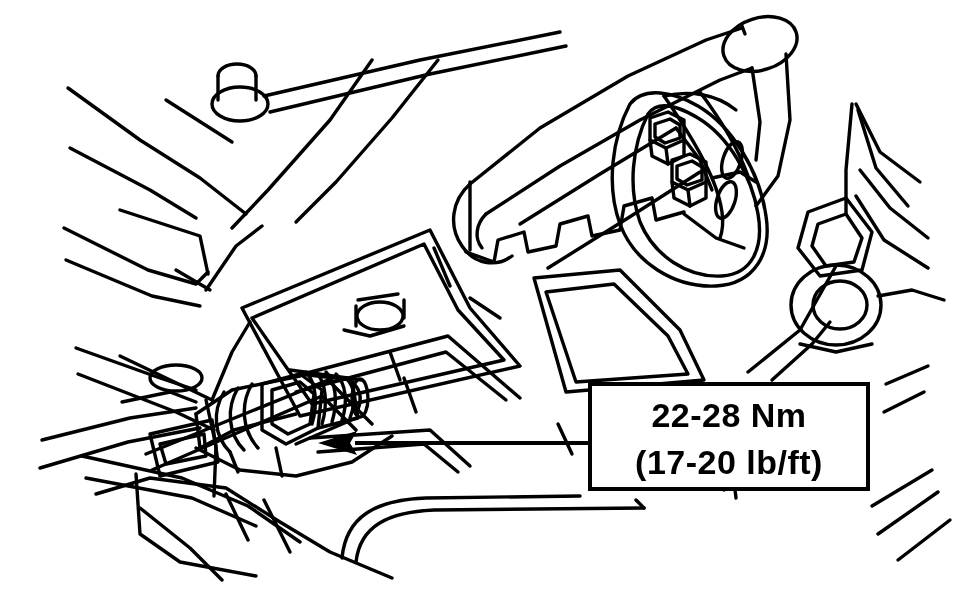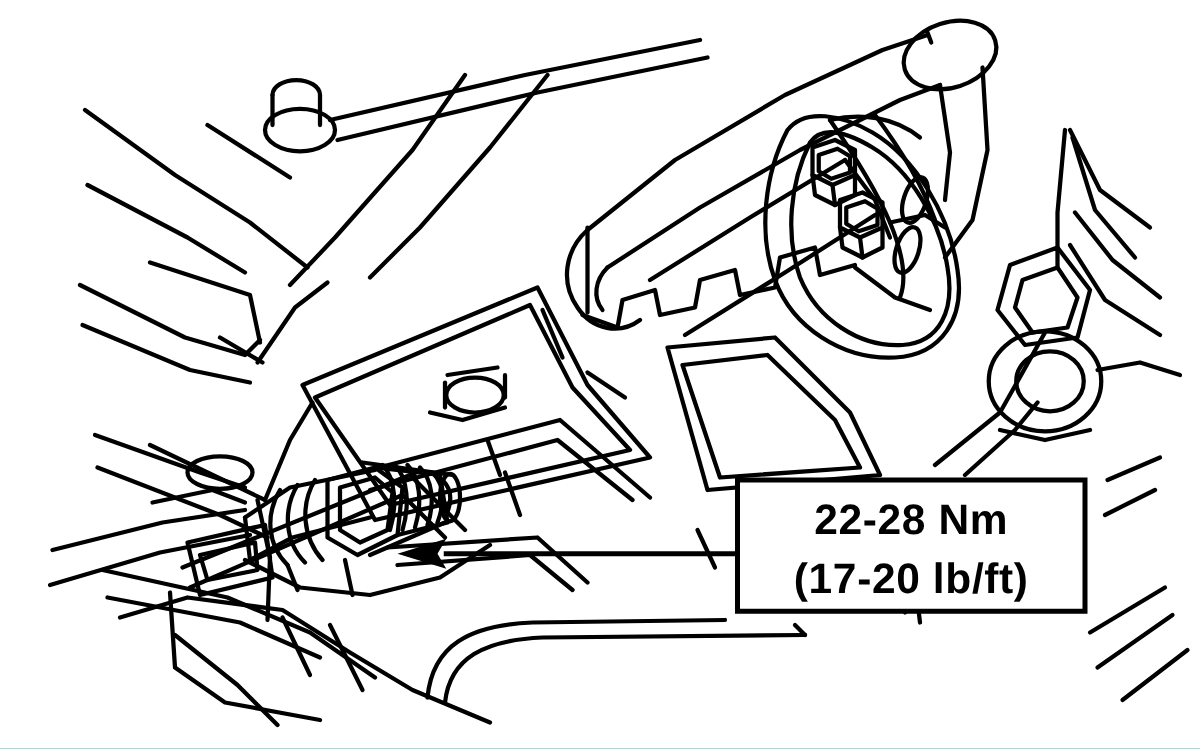--- a/index.html
+++ b/index.html
@@ -30,21 +30,21 @@
     font-weight: bold;
     fill: #000000;
     text-anchor: middle;
   }
   .callout-line-1 { font-size: 34px; letter-spacing: 0.5px; }
   .callout-line-2 { font-size: 34px; letter-spacing: 0.5px; }
 </style>
 </head>
 <body>
 
-<div id="diagram-root" style="width: 960px; height: 599px; background: #0f766e;">
+<div id="diagram-root" style="width: 960px; height: 599px; background: #c4b5fd;">
 
   <svg id="line-art" viewBox="0 0 960 599" xmlns="http://www.w3.org/2000/svg">
 
     <rect x="0" y="0" width="960" height="599" fill="#ffffff"></rect>
 
     <g fill="none" stroke="#000000" stroke-width="3.4" stroke-linecap="round" stroke-linejoin="round">
 
       <g>
 
         <path d="M 68 88 L 140 140 L 200 178 L 246 214"></path>

